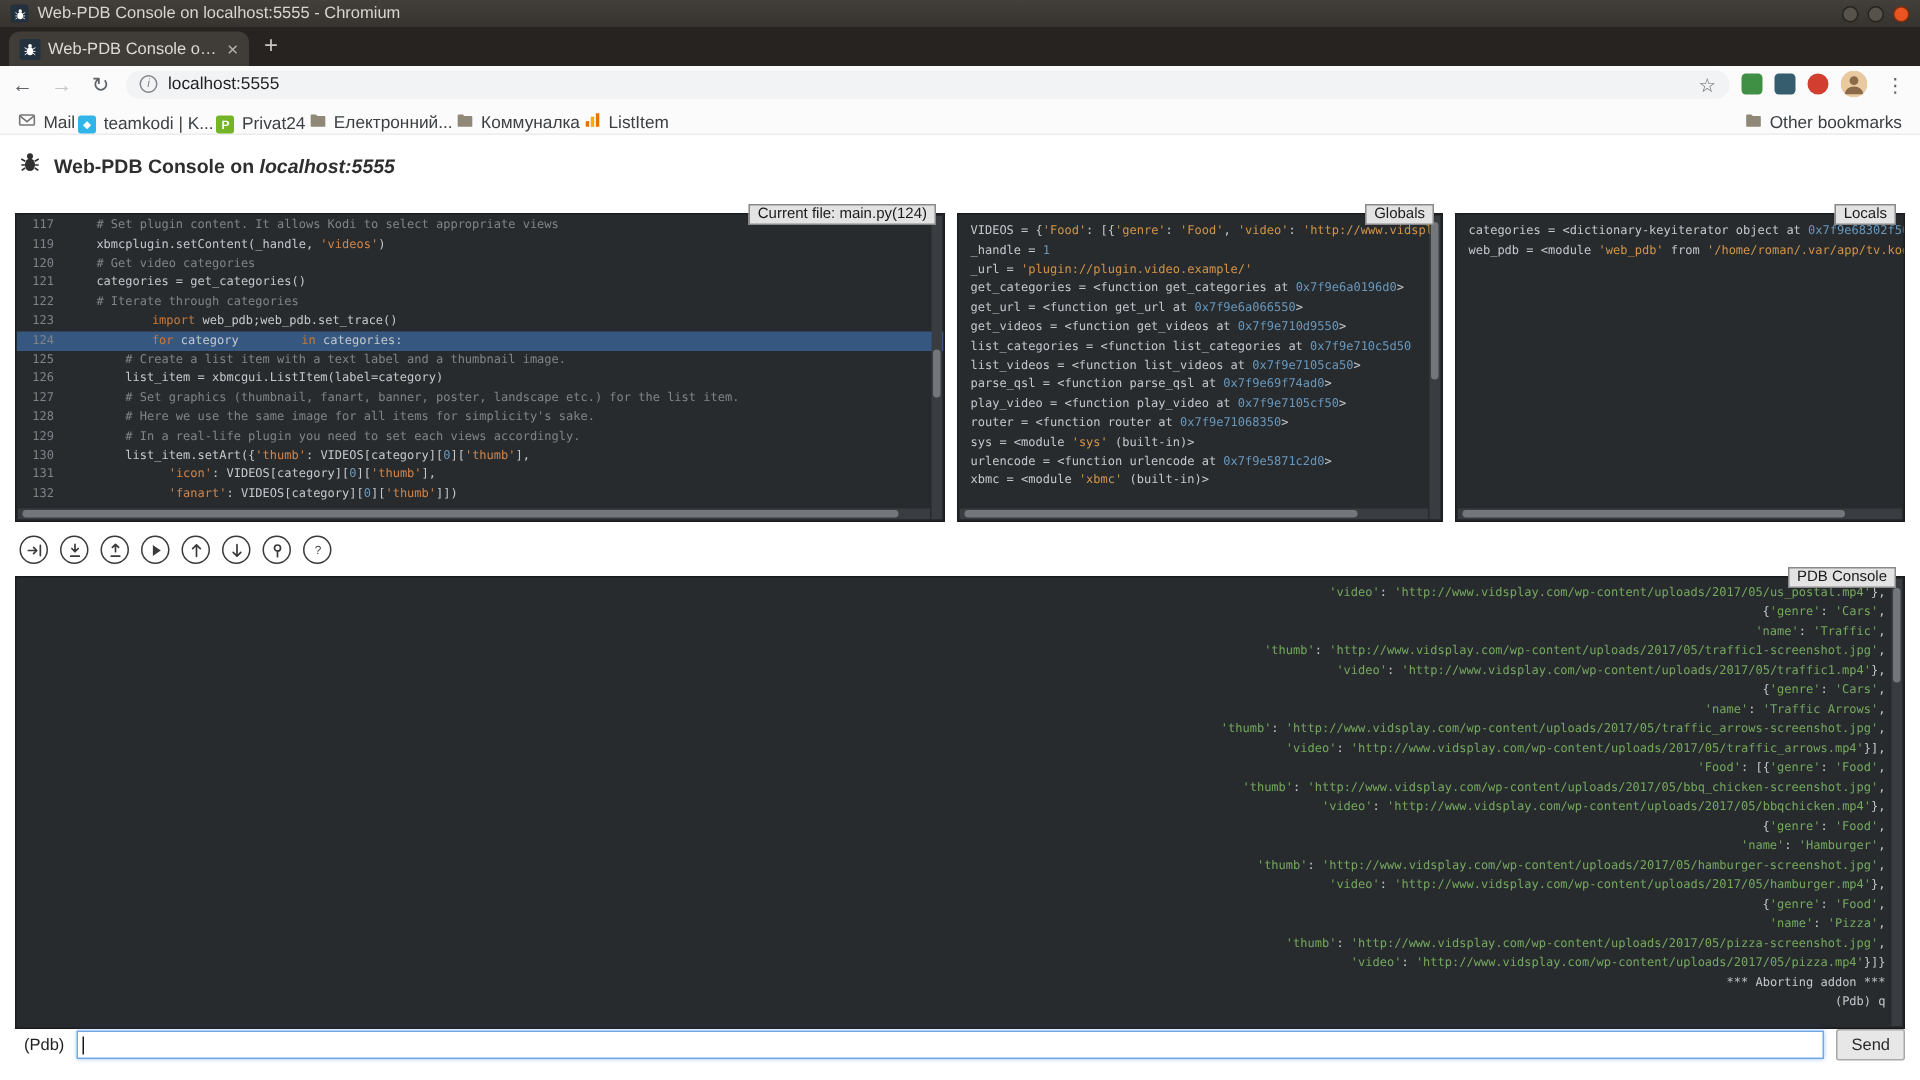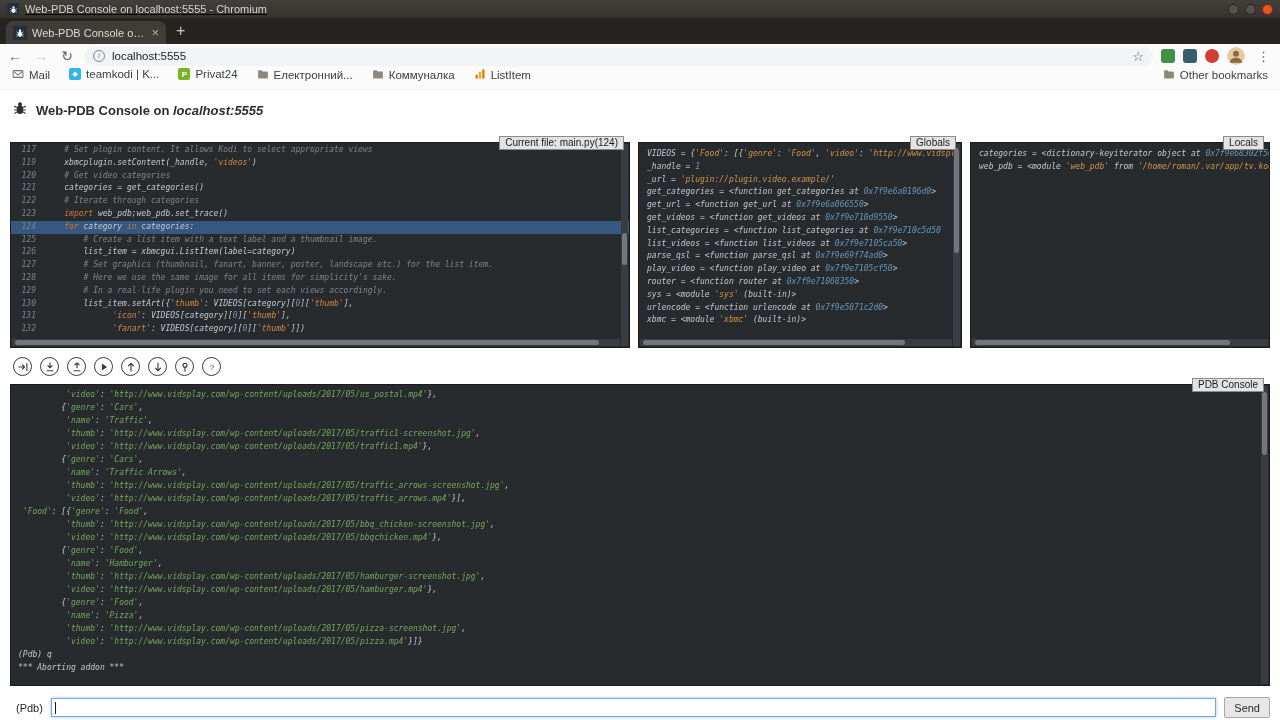--- a/index.html
+++ b/index.html
@@ -3,21 +3,21 @@
 <meta charset="utf-8">
 <style>
   * { box-sizing: border-box; }
   html,body { margin:0; padding:0; }
   body {
     width:1280px; height:720px; overflow:hidden; background:#fff;
     font-family:"Liberation Sans", sans-serif;
   }
 
   
-  .titlebar { height:18px; background:linear-gradient(#433f3a,#36322d); display:flex; align-items:center; padding:0 7px; gap:6px;text-decoration:underline; }
+  .titlebar { height:18px; background:linear-gradient(#433f3a,#36322d); display:flex; align-items:center; padding:0 7px; gap:6px; }
   .t-title { color:#d8d4cf; font-size:11px; white-space:nowrap; }
   .winbtns { margin-left:auto; display:flex; gap:6px; align-items:center; }
   .winbtn { width:11px; height:11px; border-radius:50%; background:#57524b; border:1px solid #26231f; }
   .winbtn.close { background:var(--c-accent,#e95420); border-color:#7e2d0d; }
 
   .tabstrip { height:26px; background:#262321; display:flex; align-items:flex-end; padding-left:6px; }
   .tab { width:160px; height:23px; background:#403c37; border-radius:7px 7px 0 0; display:flex; align-items:center; gap:5px; padding:0 7px; }
   .tab-title { color:#dedad5; font-size:11px; flex:1; white-space:nowrap; overflow:hidden; text-overflow:ellipsis; }
   .tab-close { color:#b5b1ac; font-size:13px; line-height:1; }
   .newtab { color:#c9c5c0; font-size:16px; padding:0 10px 4px; }
@@ -29,21 +29,21 @@
   .info-i { width:12px; height:12px; flex:0 0 12px; border:1px solid #80868b; border-radius:50%; color:#80868b; font-size:8px; line-height:10px; text-align:center; font-style:italic; }
   .url { color:#202124; font-size:11.5px; }
   .star { margin-left:auto; color:#5f6368; font-size:13px; }
   .ext { width:14px; height:14px; border-radius:3px; flex:0 0 14px; }
   .ext.e1 { background:#3f8f44; }
   .ext.e2 { background:#355d6e; }
   .ext.e3 { background:#d23f31; border-radius:50%; }
   .avatar { width:18px; height:18px; border-radius:50%; overflow:hidden; flex:0 0 18px; }
   .menu { color:#5f6368; font-size:13px; padding:0 4px; }
 
-  .bookmarks { height:22px; background:#fbfbfb; border-bottom:1px solid #ececec; display:flex; align-items:flex-start; gap:19px; padding:0 12px; }
+  .bookmarks { height:22px; background:#fbfbfb; border-bottom:1px solid #ececec; display:flex; align-items:flex-end; gap:2px; padding:0 12px; }
   .bm { display:flex; align-items:center; gap:5px; color:#3c4043; font-size:11.5px; white-space:nowrap; }
   .bm-other { margin-left:auto; }
   .tile { display:inline-flex; align-items:center; justify-content:center; }
   .tile.kodi { width:12px; height:12px; background:#31b4e7; border-radius:2px; color:#fff; font-size:7px; }
   .tile.privat { width:12px; height:12px; background:#75b327; border-radius:2px; color:#fff; font-size:8px; font-weight:bold; }
   .favtile { width:14px; height:14px; background:#23313f; border-radius:2px; display:inline-flex; align-items:center; justify-content:center; flex:0 0 14px; }
   .favtile.small { width:12px; height:12px; flex:0 0 12px; }
 
   
   .page { padding:0 10px; }
@@ -52,48 +52,48 @@
 
   .panels-row { display:flex; justify-content:space-between; margin-top:22px; }
   .panel { position:relative; background:var(--c-panel,#282b2e); border:1px solid #191b1d; }
   .panel.file { width:620px; height:206px; }
   .panel.globals { width:324px; height:206px; }
   .panel.locals { width:300px; height:206px; }
   .panel.console { width:1260px; height:302px; margin-top:8px; }
   .clip { position:absolute; inset:0; overflow:hidden; }
   .chip { position:absolute; top:-7px; right:5px; z-index:3; background:#e3e3e3; border:1px solid #8a8a8a; color:#1a1a1a; font-size:10px; line-height:12px; padding:0 5px; }
 
-  .mono { font-family:"DejaVu Sans Mono", monospace; font-size:8px; line-height:12.8px; color:#c3c8ce;font-style:italic; }
+  .mono { font-family:"DejaVu Sans Mono", monospace; font-size:8px; line-height:12.8px; color:#c3c8ce; }
   .code-lines { padding-top:1px; }
   .crow { display:flex; white-space:pre; }
   .crow.current { background:var(--c-currentline,#365880); }
   .ln { flex:0 0 34px; text-align:right; padding-right:9px; color:#7e8389; }
   .ct { white-space:pre; }
   .trow { white-space:pre; }
   .vars-lines { padding:5px 0 0 8px; }
-  .console-lines { padding:3px 0 0 7px; line-height:13px; }
+  .console-lines { padding:3px 12px 0 7px; line-height:13px;text-align:right; }
 
   .cmt { color:var(--c-comment,#7f8488); }
-  .kw  { color:var(--c-keyword,#cc7832); }
+  .kw  { color:var(--c-keyword,#cc7832);margin-left:37px; }
   .str { color:var(--c-strcode,#d0854a); }
   .vstr{ color:var(--c-strvars,#cf9449); }
   .gstr{ color:var(--c-strconsole,#74a85e); }
   .num { color:var(--c-number,#6897bb); }
 
   .vscroll { position:absolute; top:1px; bottom:1px; right:1px; width:7px; background:#393d41; z-index:2; }
   .vthumb { position:absolute; left:1px; right:1px; background:#73777b; border-radius:3px; }
   .hscroll { position:absolute; left:1px; right:9px; bottom:1px; height:7px; background:#393d41; z-index:2; }
   .hscroll.full { right:1px; }
   .hthumb { position:absolute; top:1px; bottom:1px; background:#73777b; border-radius:3px; }
 
   .controls { display:flex; gap:8px; margin:9px 0 0 3px; }
   .ctl { width:19px; height:19px; border:1.5px solid #3a3a3a; border-radius:50%; background:#fff; display:flex; align-items:center; justify-content:center; padding:0; }
   .ctl svg { width:12px; height:12px; }
 
-  .cmd-row { display:flex; align-items:center; gap:8px; margin:11px 0 0 6px; }
+  .cmd-row { display:flex; align-items:center; gap:8px; margin:0 0 0 6px; }
   .prompt { font-size:11px; color:#1f1f1f; }
   .cmd-input { position:relative; flex:1; height:19px; background:#fff; border:1px solid #74a7e8; box-shadow:0 0 3px rgba(77,144,254,.55); }
   .caret { position:absolute; left:3px; top:3px; width:1px; height:12px; background:#1a1a1a; }
   .send-btn { height:21px; padding:0 9px; font-size:11px; color:#2a2a2a; background:#e7e7e7; border:1px solid #a8a8a8; border-radius:2px; font-family:inherit; }
 </style>
 </head>
 <body>
 
 <div class="titlebar">
   <span class="favtile small">
@@ -346,22 +346,22 @@
           <div class="trow"><span>          </span><span class="gstr">'thumb'</span><span>: </span><span class="gstr">'http://www.vidsplay.com/wp-content/uploads/2017/05/bbq_chicken-screenshot.jpg'</span><span>,</span></div>
           <div class="trow"><span>          </span><span class="gstr">'video'</span><span>: </span><span class="gstr">'http://www.vidsplay.com/wp-content/uploads/2017/05/bbqchicken.mp4'</span><span>},</span></div>
           <div class="trow"><span>         {</span><span class="gstr">'genre'</span><span>: </span><span class="gstr">'Food'</span><span>,</span></div>
           <div class="trow"><span>          </span><span class="gstr">'name'</span><span>: </span><span class="gstr">'Hamburger'</span><span>,</span></div>
           <div class="trow"><span>          </span><span class="gstr">'thumb'</span><span>: </span><span class="gstr">'http://www.vidsplay.com/wp-content/uploads/2017/05/hamburger-screenshot.jpg'</span><span>,</span></div>
           <div class="trow"><span>          </span><span class="gstr">'video'</span><span>: </span><span class="gstr">'http://www.vidsplay.com/wp-content/uploads/2017/05/hamburger.mp4'</span><span>},</span></div>
           <div class="trow"><span>         {</span><span class="gstr">'genre'</span><span>: </span><span class="gstr">'Food'</span><span>,</span></div>
           <div class="trow"><span>          </span><span class="gstr">'name'</span><span>: </span><span class="gstr">'Pizza'</span><span>,</span></div>
           <div class="trow"><span>          </span><span class="gstr">'thumb'</span><span>: </span><span class="gstr">'http://www.vidsplay.com/wp-content/uploads/2017/05/pizza-screenshot.jpg'</span><span>,</span></div>
           <div class="trow"><span>          </span><span class="gstr">'video'</span><span>: </span><span class="gstr">'http://www.vidsplay.com/wp-content/uploads/2017/05/pizza.mp4'</span><span>}]}</span></div>
+          <div class="trow"><span>*** Aborting addon ***</span></div>
           <div class="trow"><span>(Pdb) q</span></div>
-          <div class="trow"><span>*** Aborting addon ***</span></div>
         </div>
     </div>
     <div class="vscroll">
         <div class="vthumb" style="top:2%;height:21%"></div>
       </div>
   </div>
 
   <div class="cmd-row">
     <span class="prompt">(Pdb)</span>
     <div class="cmd-input">

